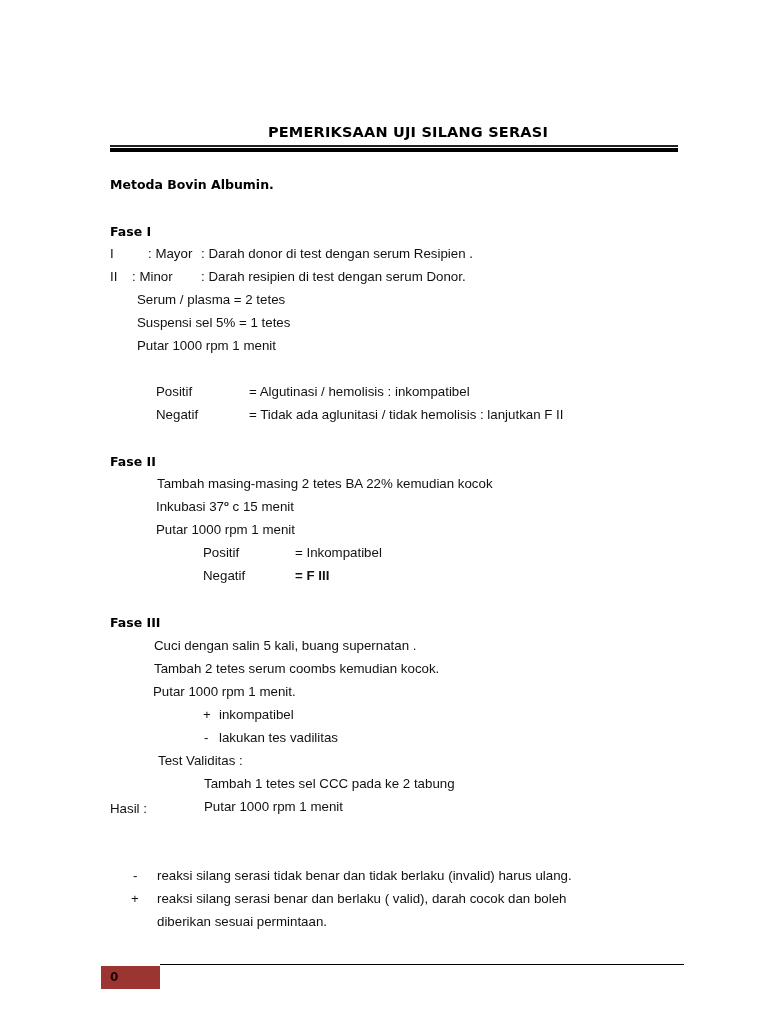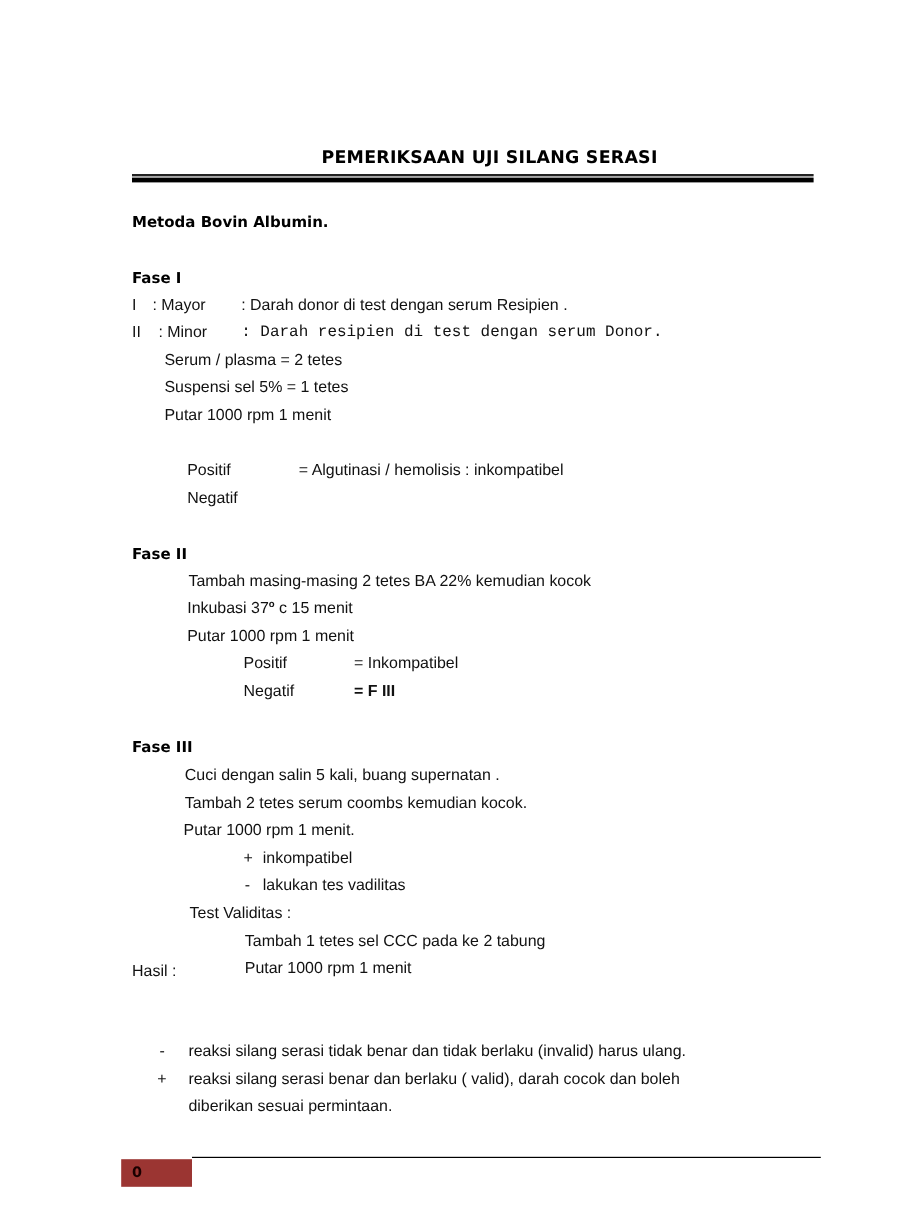--- a/index.html
+++ b/index.html
@@ -36,34 +36,35 @@
 
   <div class="header-title">PEMERIKSAAN UJI SILANG SERASI</div>
   <div class="rule-thin"></div>
   <div class="rule-thick"></div>
 
   <div class="line bold" style="left:110px; top:157px;">Metoda Bovin Albumin.</div>
 
   <div class="line bold" style="left:110px; top:204px;">Fase I</div>
 
   <div class="line" style="left:110px; top:226px;">I</div>
-  <div class="line" style="left:127px; top:226px;">: Mayor</div>
+  <div class="line" style="left:148px; top:226px;">: Mayor</div>
   <div class="line" style="left:201px; top:226px;">: Darah donor di test dengan serum Resipien .</div>
 
   <div class="line" style="left:110px; top:249px;">II</div>
   <div class="line" style="left:132px; top:249px;">: Minor</div>
-  <div class="line" style="left:201px; top:249px;font-family:Liberation Mono, monospace;">: Darah resipien di test dengan serum Donor.</div>
+  <div class="line" style="left:201px; top:249px;">: Darah resipien di test dengan serum Donor.</div>
 
   <div class="line" style="left:137px; top:272px;">Serum / plasma = 2 tetes</div>
   <div class="line" style="left:137px; top:295px;">Suspensi sel 5% = 1 tetes</div>
   <div class="line" style="left:137px; top:318px;">Putar 1000 rpm 1 menit</div>
 
   <div class="line" style="left:156px; top:364px;">Positif</div>
   <div class="line" style="left:249px; top:364px;">= Algutinasi / hemolisis : inkompatibel</div>
   <div class="line" style="left:156px; top:387px;">Negatif</div>
+  <div class="line" style="left:249px; top:387px;">= Tidak ada aglunitasi / tidak hemolisis : lanjutkan F II</div>
 
   <div class="line bold" style="left:110px; top:434px;">Fase II</div>
   <div class="line" style="left:157px; top:456px;">Tambah masing-masing 2 tetes BA 22% kemudian kocok</div>
   <div class="line" style="left:156px; top:479px;"><span>Inkubasi 37</span><span class="sup">o</span><span> c 15 menit</span></div>
   <div class="line" style="left:156px; top:502px;">Putar 1000 rpm 1 menit</div>
 
   <div class="line" style="left:203px; top:525px;">Positif</div>
   <div class="line" style="left:295px; top:525px;">= Inkompatibel</div>
   <div class="line" style="left:203px; top:548px;">Negatif</div>
   <div class="line" style="left:295px; top:548px;font-weight:bold;">= F III</div>

